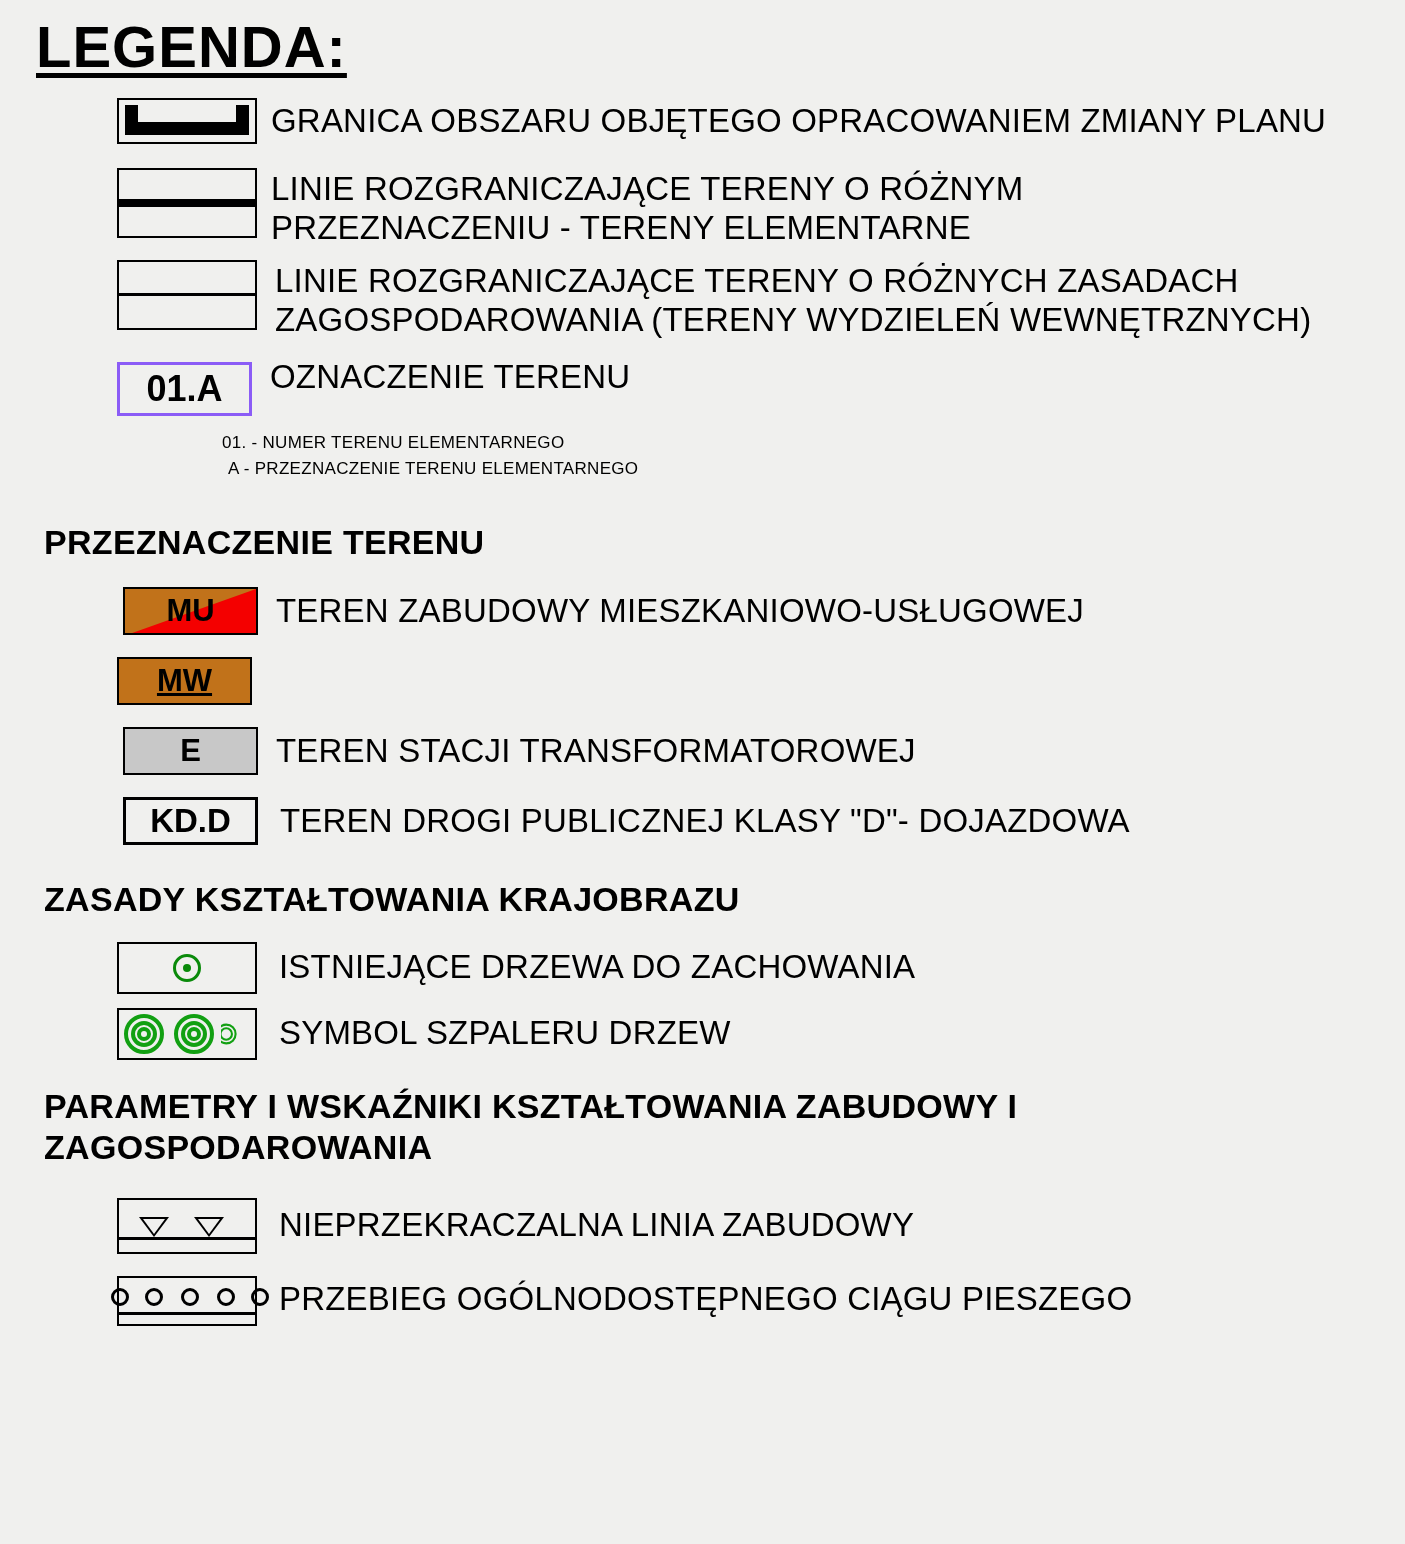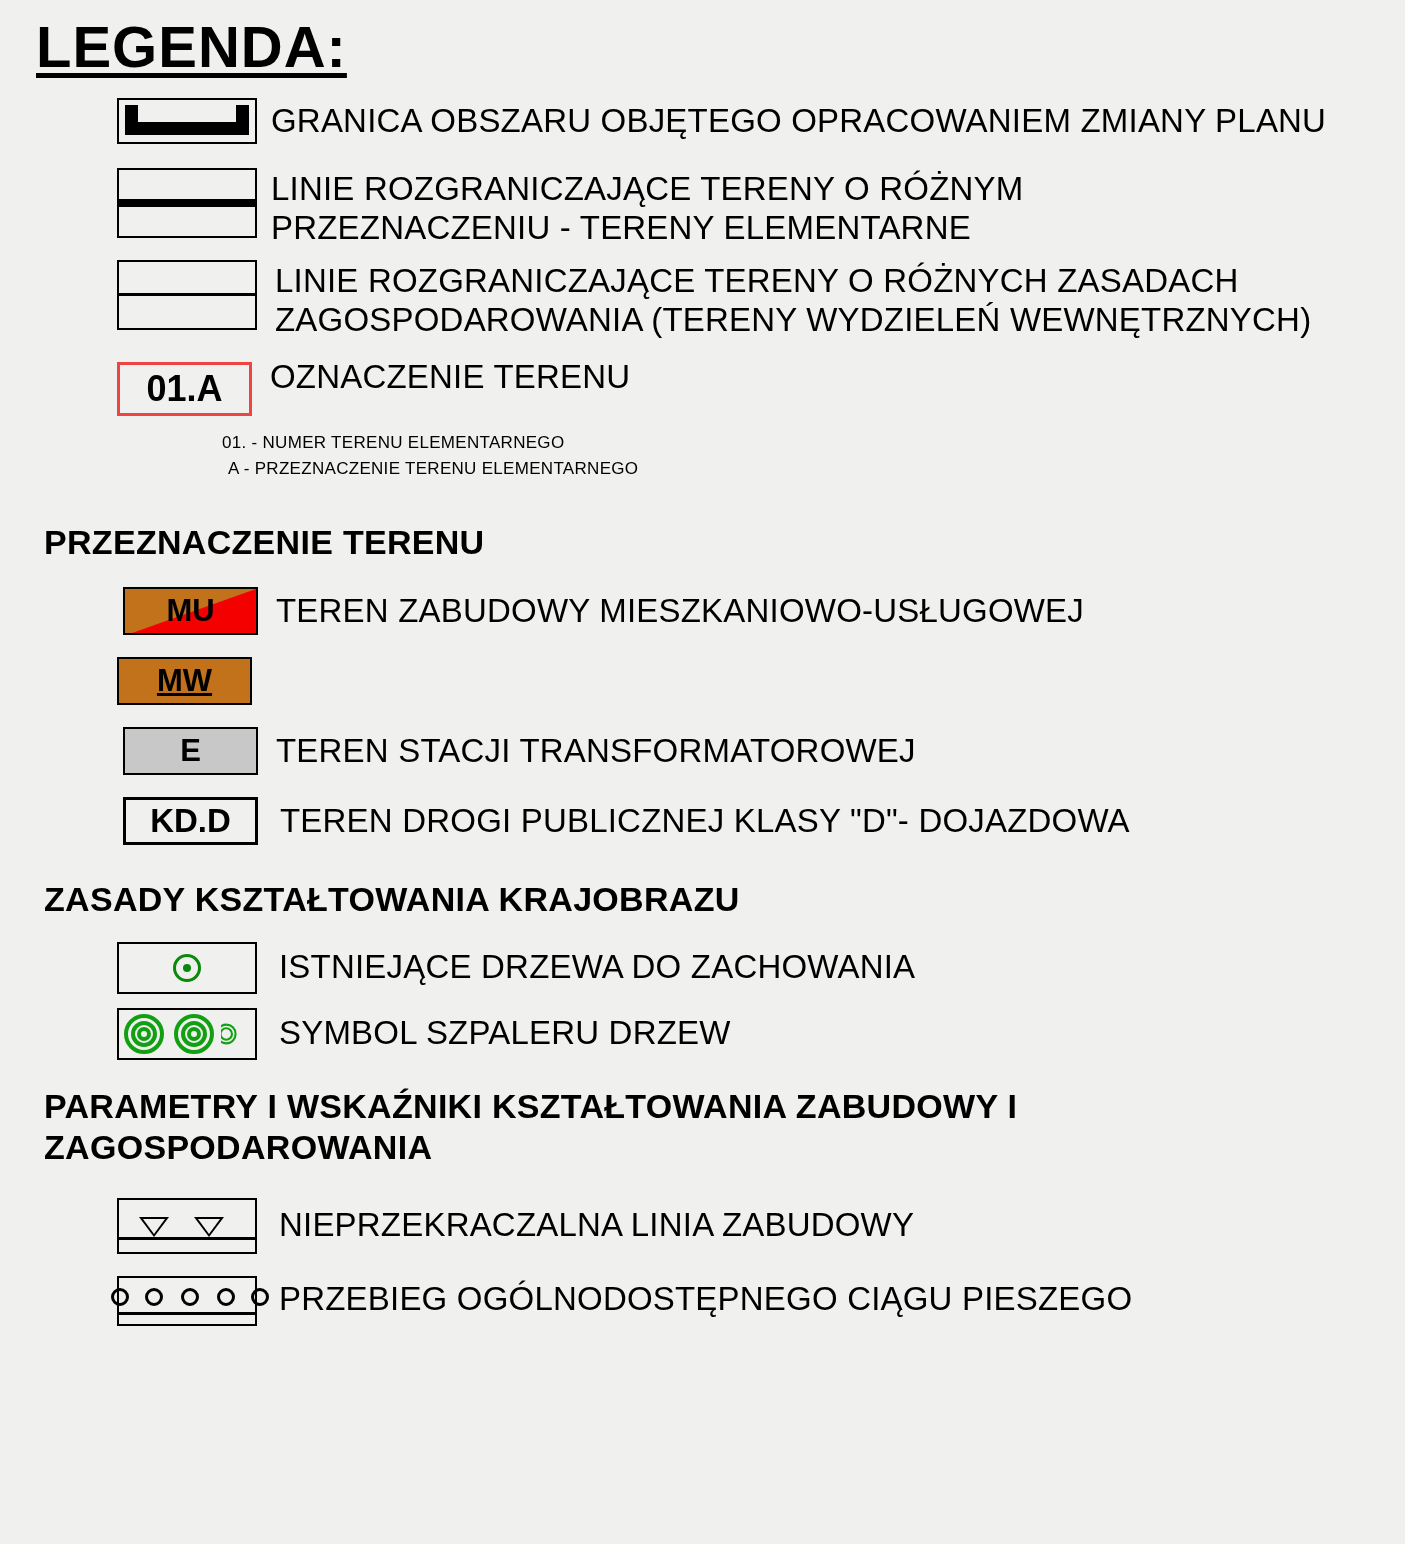--- a/index.html
+++ b/index.html
@@ -100,21 +100,21 @@
     top: 50%;
     margin-top: -1.5px;
     height: 3px;
     background: #000;
   }
 
   
   .sym-code {
     width: 135px;
     height: 54px;
-    border: 3px solid #ef4444;
+    border: 3px solid #8b5cf6;
     background: #f0f0ee;
     box-sizing: border-box;
     display: flex;
     align-items: center;
     justify-content: center;
     font-size: 36px;
     font-weight: bold;
   }
 
   .sub-note {

